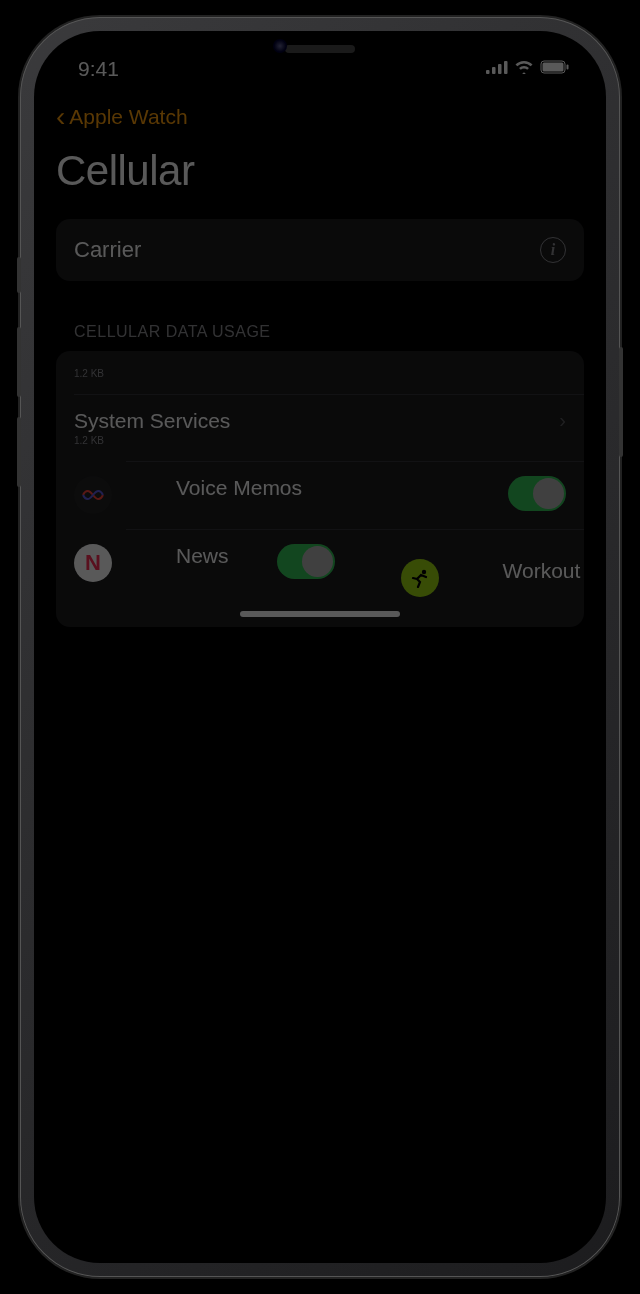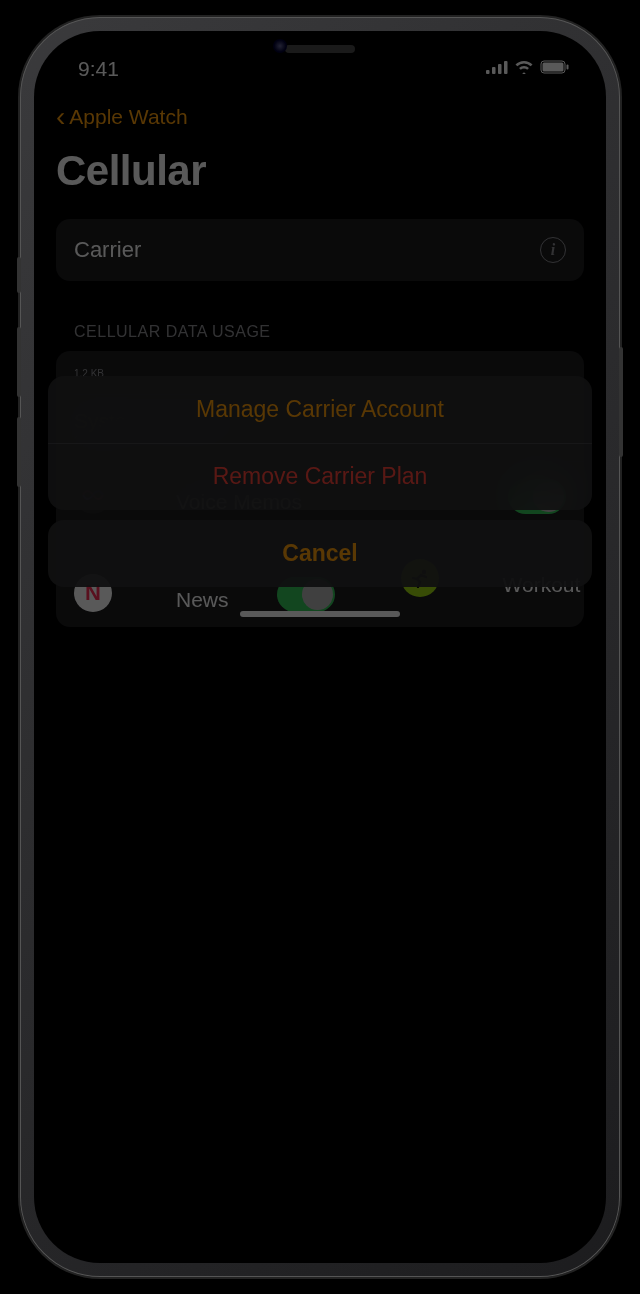--- a/index.html
+++ b/index.html
@@ -89,40 +89,40 @@
       display: flex;
       align-items: center;
       gap: 4px;
       color: #ff9f0a;
       font-size: 21px;
       padding: 12px 0 8px;
     }
     .page-title {
       color: #fff;
       font-size: 42px;
-      font-weight: 700;
+      font-weight: 400;
       margin-top: 6px;
       margin-bottom: 24px;
       letter-spacing: -0.5px;
     }
     .section-header {
       color: #8e8e93;
       font-size: 16px;
       font-weight: 400;
       letter-spacing: 0.5px;
       padding: 8px 18px 10px;
     }
     .card {
       background: #1c1c1e;
       border-radius: 14px;
       overflow: hidden;
     }
     .row {
       display: flex;
-      align-items: flex-end;
+      align-items: flex-start;
       padding: 15px 18px;
       position: relative;
       gap: 48px;
     }
     .row + .row::before {
       content: '';
       position: absolute;
       top: 0;
       left: 18px;
       right: 0;
@@ -364,24 +364,17 @@
           </div>
           <div class="row-text">
                 <div class="row-label">Alarms</div>
               </div>
 
         </div>
 
       </div>
     </div>
 
-    <div class="sheet-wrap">
-      <div class="sheet-group">
-        <div class="sheet-btn sheet-orange">Manage Carrier Account</div>
-        <div class="sheet-btn sheet-red">Remove Carrier Plan</div>
-      </div>
-      <div class="sheet-cancel">Cancel</div>
-    </div>
 
     <div class="home-indicator"></div>
   </div>
 </div>
 
 </div>
 </body></html>

